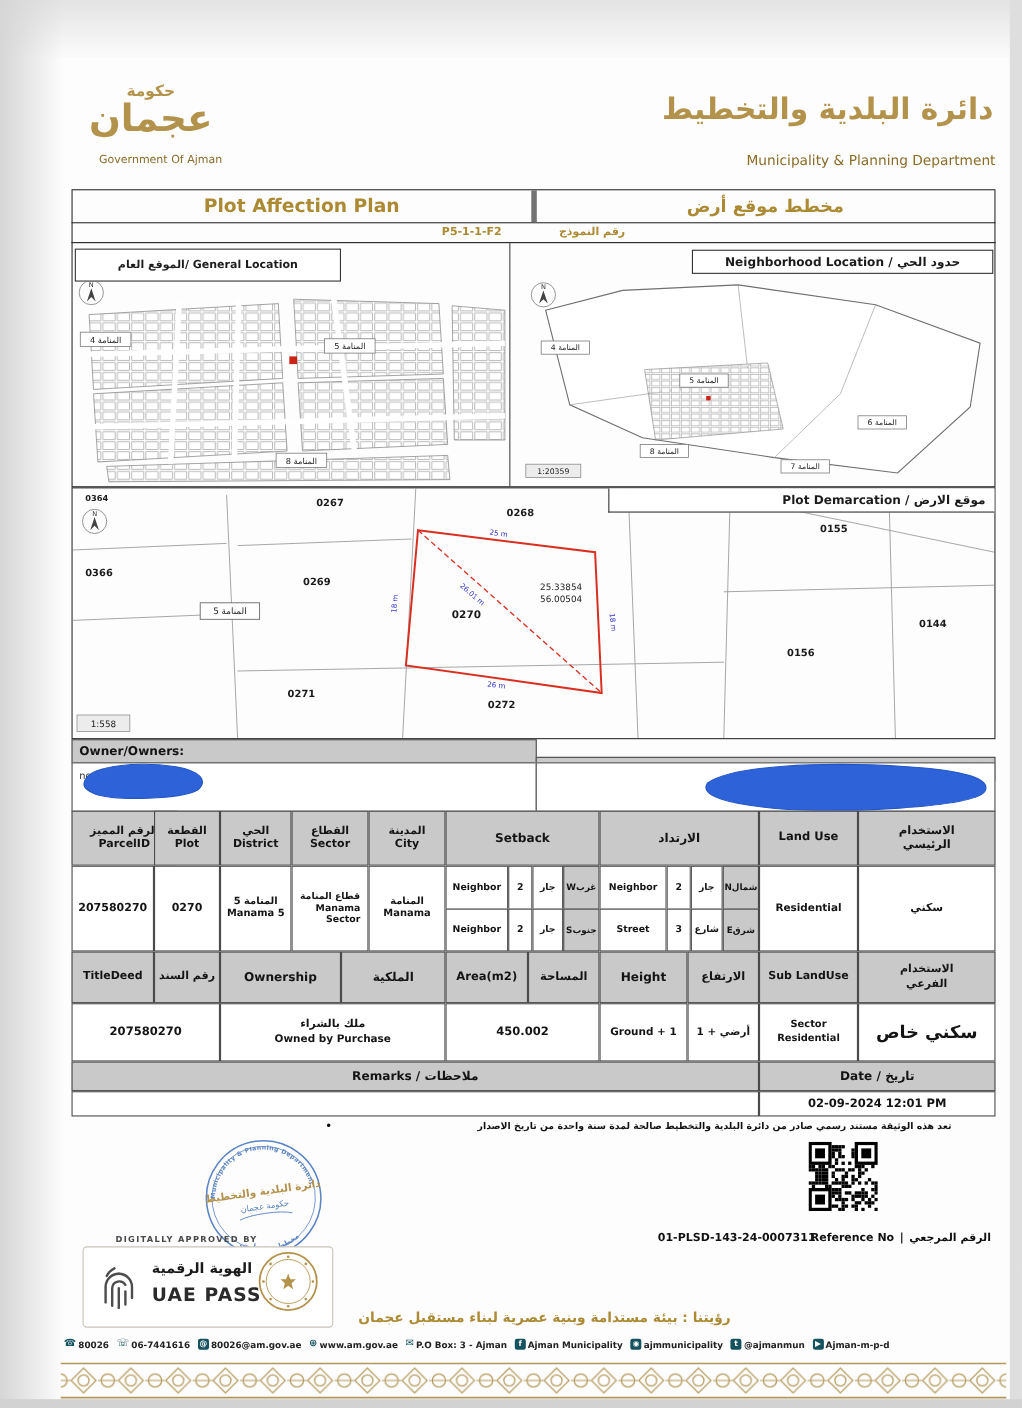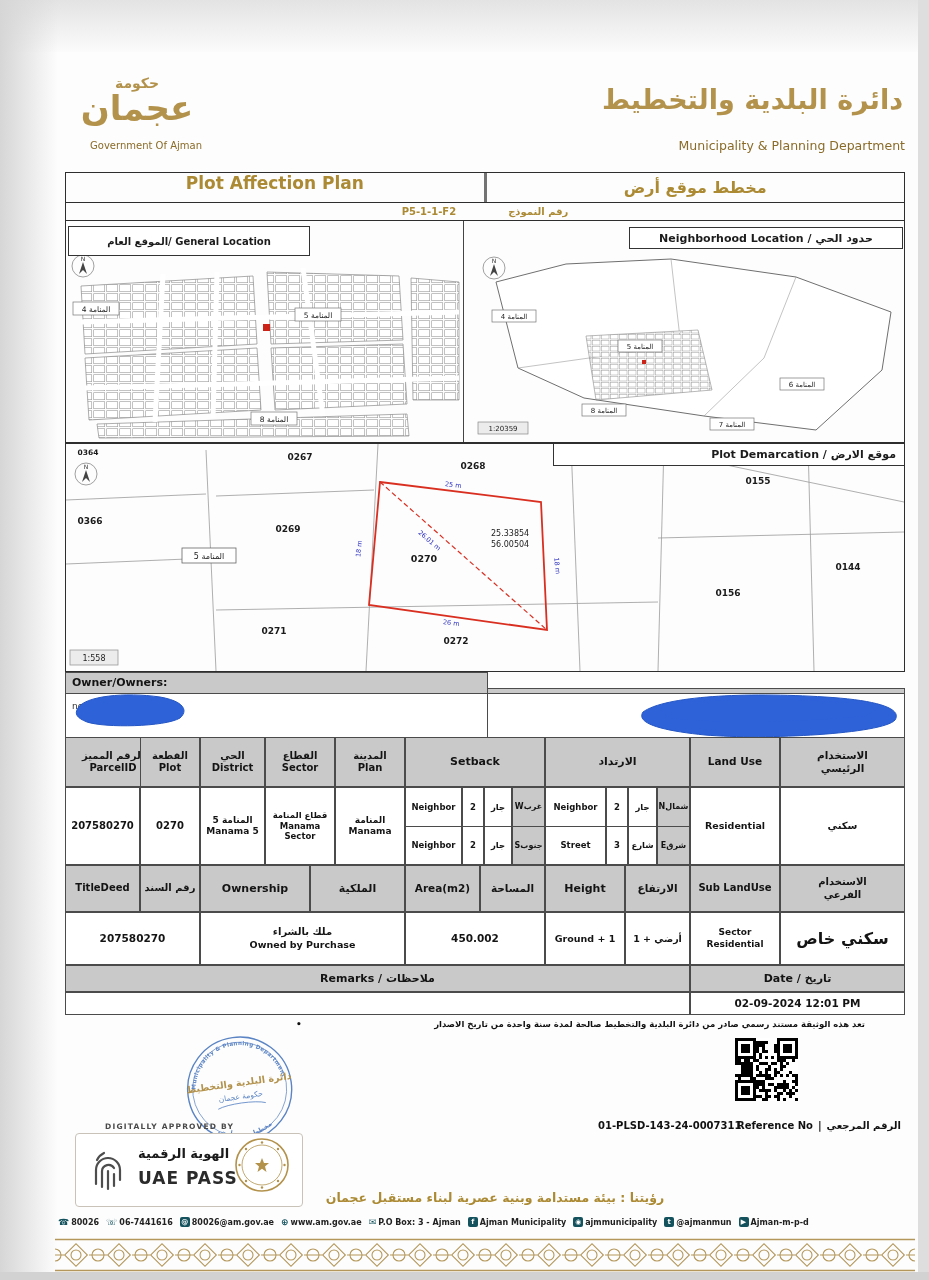--- a/index.html
+++ b/index.html
@@ -36,21 +36,21 @@
     <span class="logo-gold" style="font-size:34px;font-weight:700;line-height:1.1;">عجمان</span>
   </div>
   <div class="abs cap" style="left:72px;top:140px;width:130px;font-size:10px;">Government Of Ajman</div>
 
   <div class="abs" style="left:600px;top:62px;width:305px;height:74px;display:flex;align-items:center;justify-content:center;" dir="rtl">
     <span class="logo-gold" style="font-size:27px;font-weight:700;">دائرة البلدية والتخطيط</span>
   </div>
   <div class="abs cap" style="left:600px;top:138px;width:305px;font-size:12.5px;">Municipality &amp; Planning Department</div>
 
   <div class="abs" style="left:65px;top:172px;width:840px;height:31px;border:1.5px solid #2e2e2e;box-sizing:border-box;display:flex;">
-    <div style="flex:1;display:flex;justify-content:center;border-right:3px solid #737373;">
+    <div style="flex:1;display:flex;align-items:center;justify-content:center;border-right:5px solid #737373;">
       <span class="gold" style="font-size:17px;font-weight:700;">Plot Affection Plan</span>
     </div>
     <div style="flex:1;display:flex;align-items:center;justify-content:center;">
       <span class="gold" dir="rtl" style="font-size:16px;font-weight:700;">مخطط موقع أرض</span>
     </div>
   </div>
   <div class="abs" dir="rtl" style="left:65px;top:202px;width:840px;height:19px;border:1.5px solid #2e2e2e;border-top:none;box-sizing:border-box;display:flex;align-items:center;justify-content:center;gap:4px;">
     <span class="gold" style="font-size:10px;font-weight:700;margin-left:48px;">رقم النموذج</span>
     <span class="gold" style="font-size:10px;font-weight:700;">P5-1-1-F2</span>
   </div>
@@ -225,38 +225,38 @@
   <div class="c g" style="left:200px;top:737px;width:65px;height:50px;font-size:10px;">
     <span dir="rtl">الحي</span>
       <span>District</span>
   </div>
   <div class="c g" style="left:265px;top:737px;width:70px;height:50px;font-size:10px;">
     <span dir="rtl">القطاع</span>
       <span>Sector</span>
   </div>
   <div class="c g" style="left:335px;top:737px;width:70px;height:50px;font-size:10px;">
     <span dir="rtl">المدينة</span>
-      <span>Plan</span>
+      <span>City</span>
   </div>
   <div class="c g" style="left:405px;top:737px;width:140px;height:50px;font-size:11px;">Setback</div>
   <div class="c g" dir="rtl" style="left:545px;top:737px;width:145px;height:50px;font-size:11px;">الارتداد</div>
   <div class="c g" style="left:690px;top:737px;width:90px;height:50px;font-size:10.5px;">Land Use</div>
   <div class="c g" dir="rtl" style="left:780px;top:737px;width:125px;height:50px;font-size:10.5px;">
     <span style="max-width:80px;">الاستخدام الرئيسي</span>
   </div>
 
   <div class="c" style="left:65px;top:787px;width:75px;height:78px;font-size:10px;">207580270</div>
   <div class="c" style="left:140px;top:787px;width:60px;height:78px;font-size:10px;">0270</div>
   <div class="c" style="left:200px;top:787px;width:65px;height:78px;font-size:9px;">
     <span dir="rtl">المنامة 5</span>
       <span>Manama 5</span>
   </div>
   <div class="c" style="left:265px;top:787px;width:70px;height:78px;font-size:8.5px;">
     <span dir="rtl">قطاع المنامة</span>
-      <span style="max-width:55px;">Manama Sector</span>
+      <span style="max-width:55px;text-align:right;">Manama Sector</span>
   </div>
   <div class="c" style="left:335px;top:787px;width:70px;height:78px;font-size:9px;">
     <span dir="rtl">المنامة</span>
       <span>Manama</span>
   </div>
 
   <div class="c" style="left:405px;top:787px;width:57px;height:40px;font-size:8.5px;">Neighbor</div>
   <div class="c" style="left:462px;top:787px;width:22px;height:40px;font-size:8.5px;">2</div>
   <div class="c" dir="rtl" style="left:484px;top:787px;width:28px;height:40px;font-size:8.5px;">جار</div>
   <div class="c g" dir="rtl" style="left:512px;top:787px;width:33px;height:40px;font-size:8px;">غربW</div>

